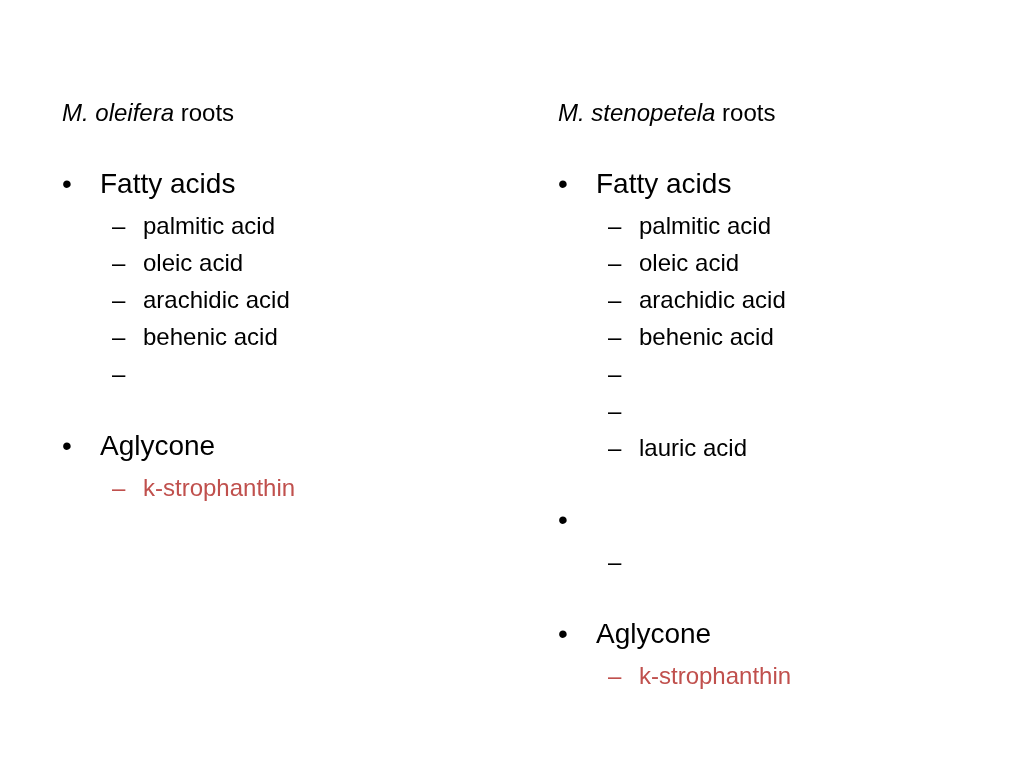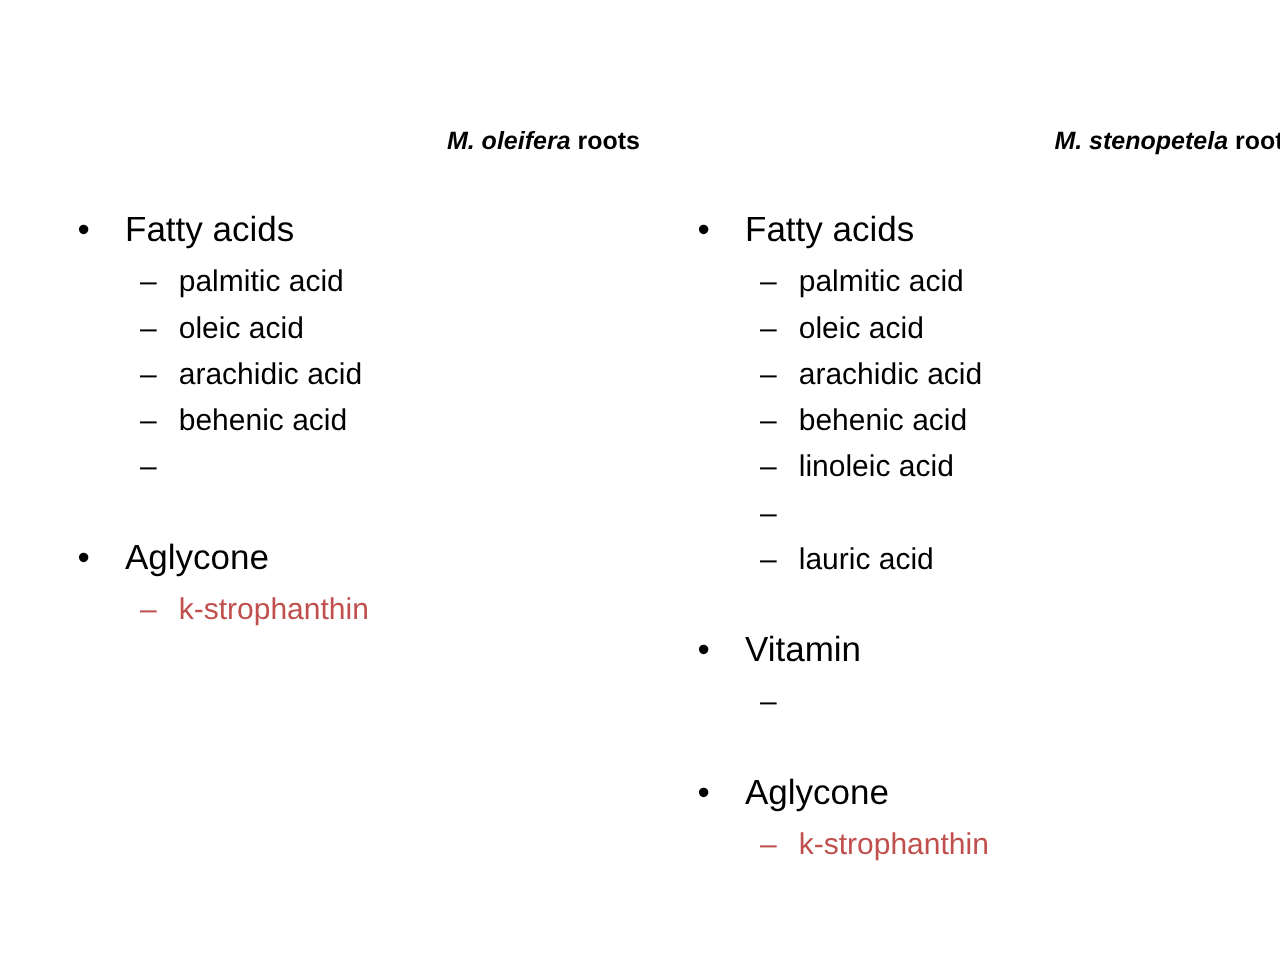--- a/index.html
+++ b/index.html
@@ -18,25 +18,24 @@
     position: relative;
     width: 1024px; height: 768px;
     background: var(--bg);
     overflow: hidden;
   }
   .column { position: absolute; top: 96px; }
   .column-left  { left: 62px;  width: 450px; }
   .column-right { left: 558px; width: 480px; }
 
   .col-title {
-    font-size: 20px;
-    font-weight: bold;
+    font-size: 24px;
+    font-weight: normal;
     line-height: 34px;
     white-space: nowrap;
-    text-align: right;
   }
   .col-title .species { font-style: italic; }
 
   .heading-row {
     display: flex;
     margin-top: 37px;
     font-size: 28px;
     line-height: 34px;
     white-space: nowrap;
   }
@@ -137,36 +136,34 @@
         <div class="sub-item">
           <span class="dash">–</span>
           <span>arachidic acid</span>
         </div>
         <div class="sub-item">
           <span class="dash">–</span>
           <span>behenic acid</span>
         </div>
         <div class="sub-item">
           <span class="dash">–</span>
-          <span>linoleic acid</span>
         </div>
         <div class="sub-item">
           <span class="dash">–</span>
         </div>
         <div class="sub-item">
           <span class="dash">–</span>
           <span>lauric acid</span>
         </div>
       </div>
     </div>
 
     <div class="section">
       <div class="heading-row">
         <span class="bullet">•</span>
-        <span>Vitamin</span>
       </div>
       <div class="sublist">
         <div class="sub-item">
           <span class="dash">–</span>
         </div>
       </div>
     </div>
 
     <div class="section">
       <div class="heading-row">

